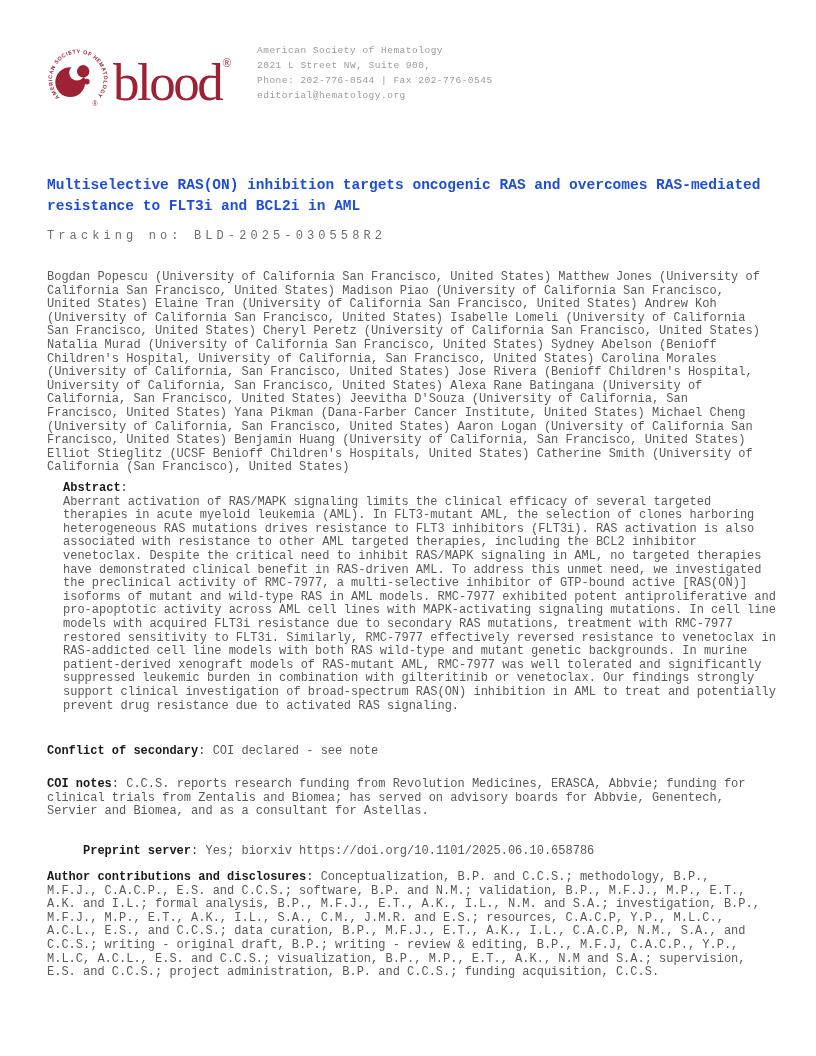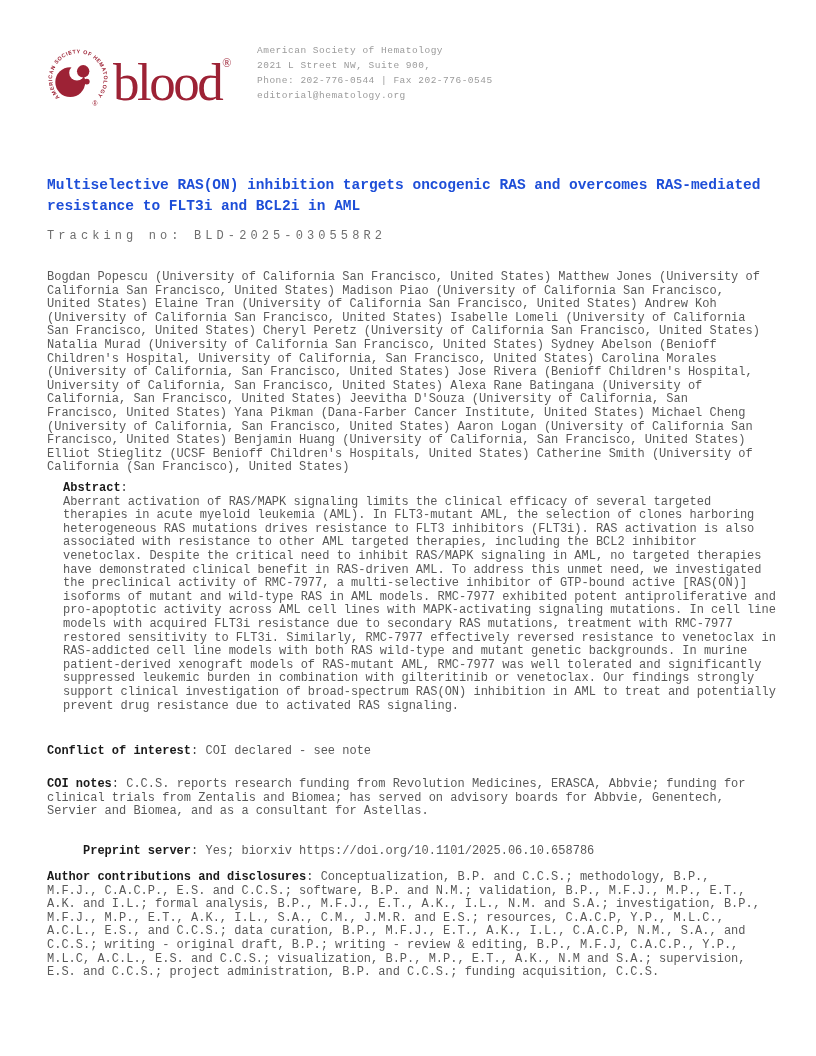--- a/index.html
+++ b/index.html
@@ -109,21 +109,21 @@
 
   <div class="tracking"><span>Tracking no:</span> <span>BLD-2025-030558R2</span></div>
 
   <div class="authors">Bogdan Popescu (University of California San Francisco, United States) Matthew Jones (University of California San Francisco, United States) Madison Piao (University of California San Francisco, United States) Elaine Tran (University of California San Francisco, United States) Andrew Koh (University of California San Francisco, United States) Isabelle Lomeli (University of California San Francisco, United States) Cheryl Peretz (University of California San Francisco, United States) Natalia Murad (University of California San Francisco, United States) Sydney Abelson (Benioff Children's Hospital, University of California, San Francisco, United States) Carolina Morales (University of California, San Francisco, United States) Jose Rivera (Benioff Children's Hospital, University of California, San Francisco, United States) Alexa Rane Batingana (University of California, San Francisco, United States) Jeevitha D'Souza (University of California, San Francisco, United States) Yana Pikman (Dana-Farber Cancer Institute, United States) Michael Cheng (University of California, San Francisco, United States) Aaron Logan (University of California San Francisco, United States) Benjamin Huang (University of California, San Francisco, United States) Elliot Stieglitz (UCSF Benioff Children's Hospitals, United States) Catherine Smith (University of California (San Francisco), United States)</div>
 
   <div class="section sec-abstract">
     <div><span class="lbl">Abstract</span><span class="sep">:</span></div>
     <div>Aberrant activation of RAS/MAPK signaling limits the clinical efficacy of several targeted therapies in acute myeloid leukemia (AML). In FLT3-mutant AML, the selection of clones harboring heterogeneous RAS mutations drives resistance to FLT3 inhibitors (FLT3i). RAS activation is also associated with resistance to other AML targeted therapies, including the BCL2 inhibitor venetoclax. Despite the critical need to inhibit RAS/MAPK signaling in AML, no targeted therapies have demonstrated clinical benefit in RAS-driven AML. To address this unmet need, we investigated the preclinical activity of RMC-7977, a multi-selective inhibitor of GTP-bound active [RAS(ON)] isoforms of mutant and wild-type RAS in AML models. RMC-7977 exhibited potent antiproliferative and pro-apoptotic activity across AML cell lines with MAPK-activating signaling mutations. In cell line models with acquired FLT3i resistance due to secondary RAS mutations, treatment with RMC-7977 restored sensitivity to FLT3i. Similarly, RMC-7977 effectively reversed resistance to venetoclax in RAS-addicted cell line models with both RAS wild-type and mutant genetic backgrounds. In murine patient-derived xenograft models of RAS-mutant AML, RMC-7977 was well tolerated and significantly suppressed leukemic burden in combination with gilteritinib or venetoclax. Our findings strongly support clinical investigation of broad-spectrum RAS(ON) inhibition in AML to treat and potentially prevent drug resistance due to activated RAS signaling.</div>
   </div>
 
-  <p class="section sec-conflict"><span class="lbl">Conflict of interest</span><span class="sep">: </span><span>COI declared - see note</span></p>
+  <p class="section sec-conflict"><span class="lbl">Conflict of secondary</span><span class="sep">: </span><span>COI declared - see note</span></p>
 
   <p class="section sec-coi"><span class="lbl">COI notes</span><span class="sep">: </span><span>C.C.S. reports research funding from Revolution Medicines, ERASCA, Abbvie; funding for clinical trials from Zentalis and Biomea; has served on advisory boards for Abbvie, Genentech, Servier and Biomea, and as a consultant for Astellas.</span></p>
 
   <p class="section sec-preprint"><span class="lbl">Preprint server</span><span class="sep">: </span><span>Yes; biorxiv https://doi.org/10.1101/2025.06.10.658786</span></p>
 
   <p class="section sec-contrib"><span class="lbl">Author contributions and disclosures</span><span class="sep">: </span><span>Conceptualization, B.P. and C.C.S.; methodology, B.P., M.F.J., C.A.C.P., E.S. and C.C.S.; software, B.P. and N.M.; validation, B.P., M.F.J., M.P., E.T., A.K. and I.L.; formal analysis, B.P., M.F.J., E.T., A.K., I.L., N.M. and S.A.; investigation, B.P., M.F.J., M.P., E.T., A.K., I.L., S.A., C.M., J.M.R. and E.S.; resources, C.A.C.P, Y.P., M.L.C., A.C.L., E.S., and C.C.S.; data curation, B.P., M.F.J., E.T., A.K., I.L., C.A.C.P, N.M., S.A., and C.C.S.; writing - original draft, B.P.; writing - review &amp; editing, B.P., M.F.J, C.A.C.P., Y.P., M.L.C, A.C.L., E.S. and C.C.S.; visualization, B.P., M.P., E.T., A.K., N.M and S.A.; supervision, E.S. and C.C.S.; project administration, B.P. and C.C.S.; funding acquisition, C.C.S.</span></p>
 
 </div>
 
 </body></html>

